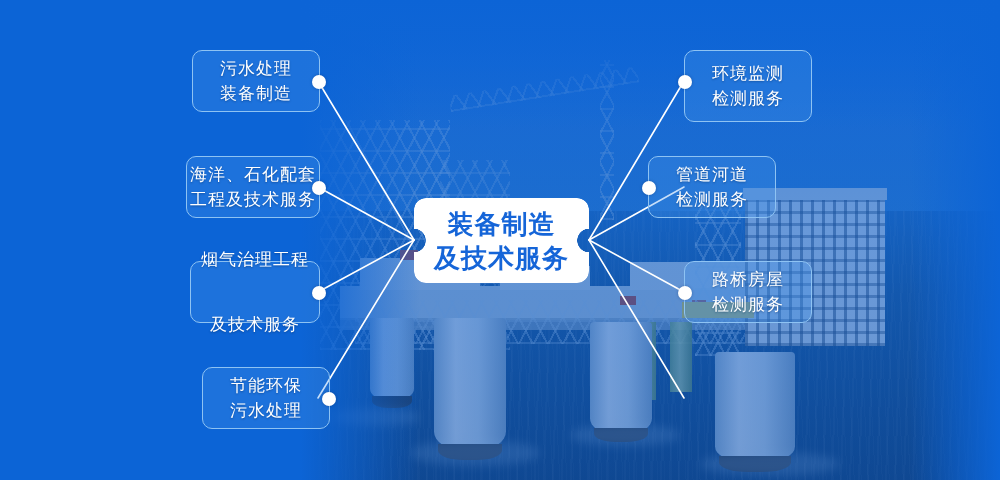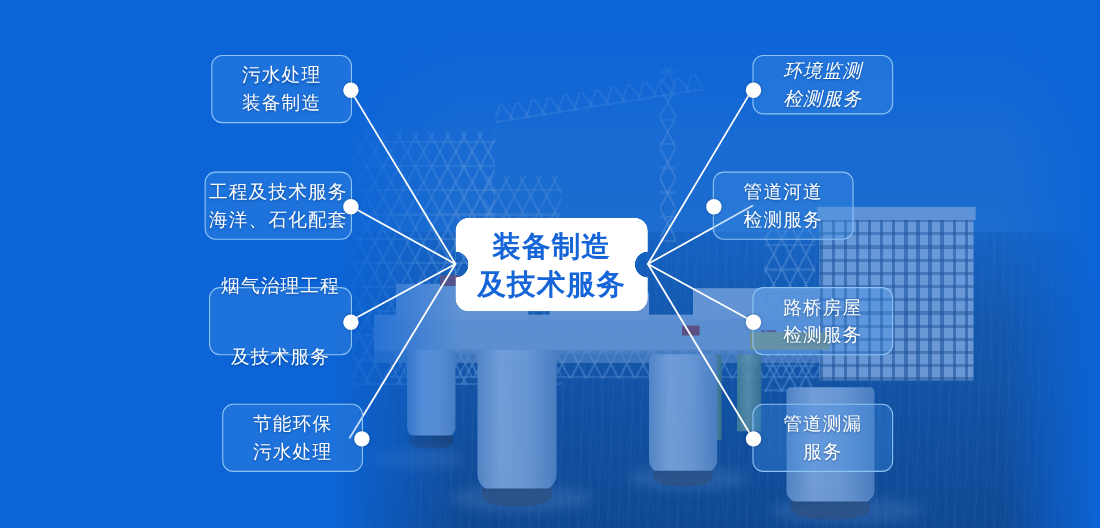--- a/index.html
+++ b/index.html
@@ -220,60 +220,55 @@
     </g>
   </svg>
 
   <div class="node" style="left:192px; top:50px; width:128px; height:62px;">
     <span class="ln">污水处理</span>
     <span class="ln">装备制造</span>
     <span class="knob right" style="top:24px;"></span>
   </div>
 
   <div class="node" style="left:186px; top:156px; width:134px; height:62px;">
+    <span class="ln">海洋、石化配套</span>
     <span class="ln">工程及技术服务</span>
-    <span class="ln">海洋、石化配套</span>
     <span class="knob right" style="top:24px;"></span>
   </div>
 
   <div class="node" style="left:190px; top:261px; width:130px; height:62px;gap:40px;">
     <span class="ln">烟气治理工程</span>
     <span class="ln">及技术服务</span>
     <span class="knob right" style="top:24px;"></span>
   </div>
 
   <div class="node" style="left:202px; top:367px; width:128px; height:62px;">
     <span class="ln">节能环保</span>
     <span class="ln">污水处理</span>
     <span class="knob right" style="top:24px;"></span>
   </div>
 
-  <div class="node" style="left:684px; top:50px; width:128px; height:54px;font-style:italic;">
+  <div class="node" style="left:684px; top:50px; width:128px; height:72px;">
     <span class="ln">环境监测</span>
     <span class="ln">检测服务</span>
     <span class="knob left" style="top:24px;"></span>
   </div>
 
   <div class="node" style="left:648px; top:156px; width:128px; height:62px;">
     <span class="ln">管道河道</span>
     <span class="ln">检测服务</span>
     <span class="knob left" style="top:24px;"></span>
   </div>
 
   <div class="node" style="left:684px; top:261px; width:128px; height:62px;text-align:right;">
     <span class="ln">路桥房屋</span>
     <span class="ln">检测服务</span>
     <span class="knob left" style="top:24px;"></span>
   </div>
 
-  <div class="node" style="left:684px; top:367px; width:128px; height:62px;">
-    <span class="ln">管道测漏</span>
-    <span class="ln">服务</span>
-    <span class="knob left" style="top:24px;"></span>
-  </div>
 
   <div id="center">
     <div class="plate"></div>
     <div class="ctext">
       <span class="ln">装备制造</span>
       <span class="ln">及技术服务</span>
     </div>
   </div>
 
 </div>

